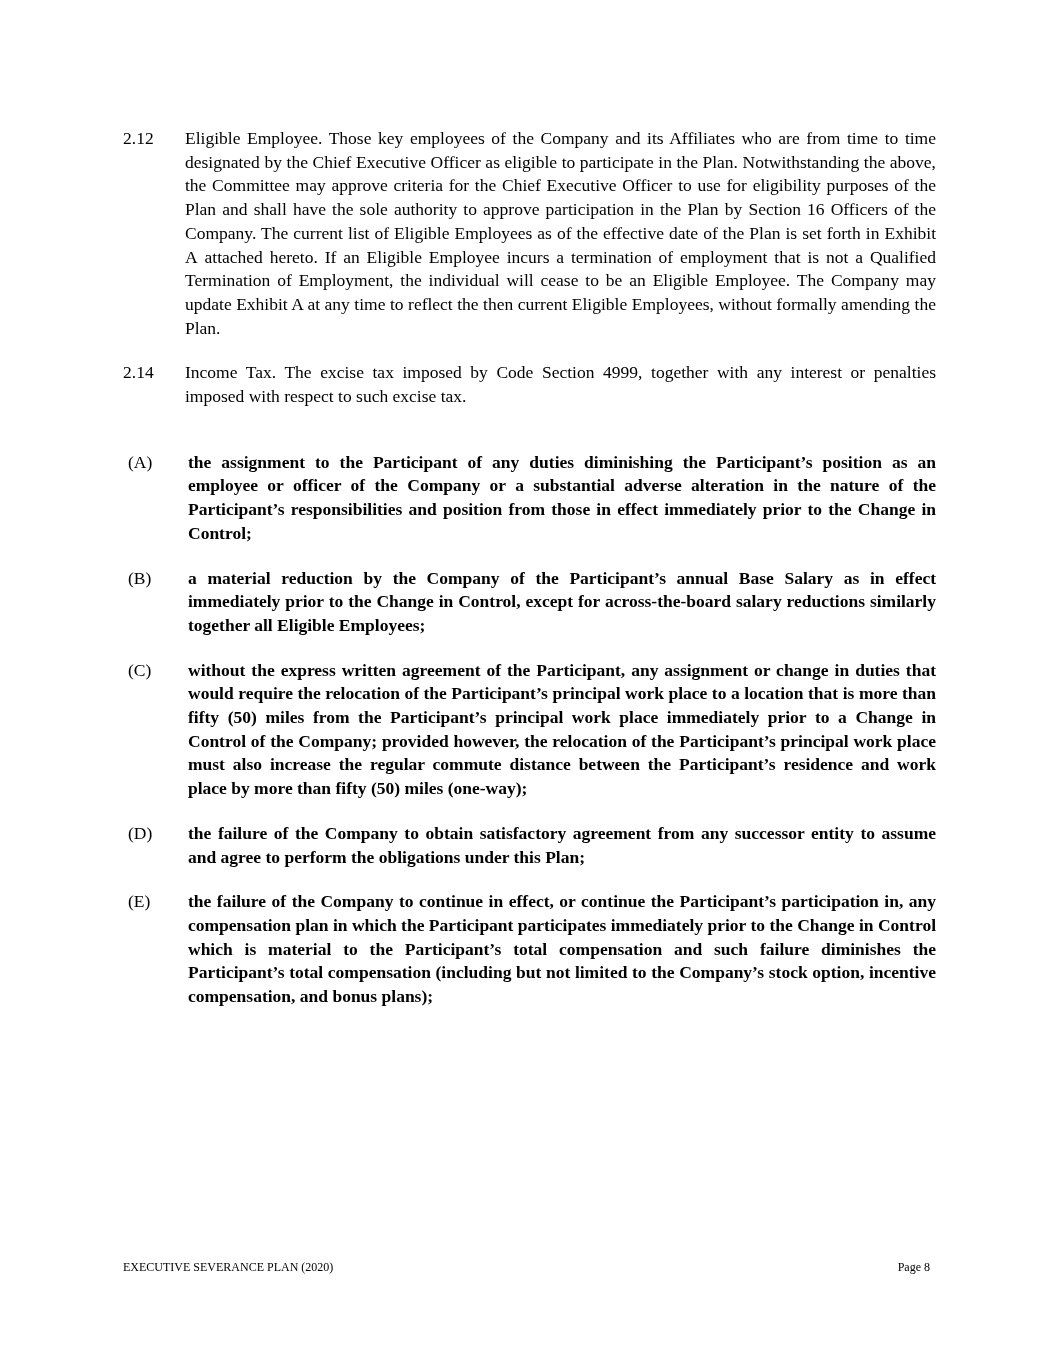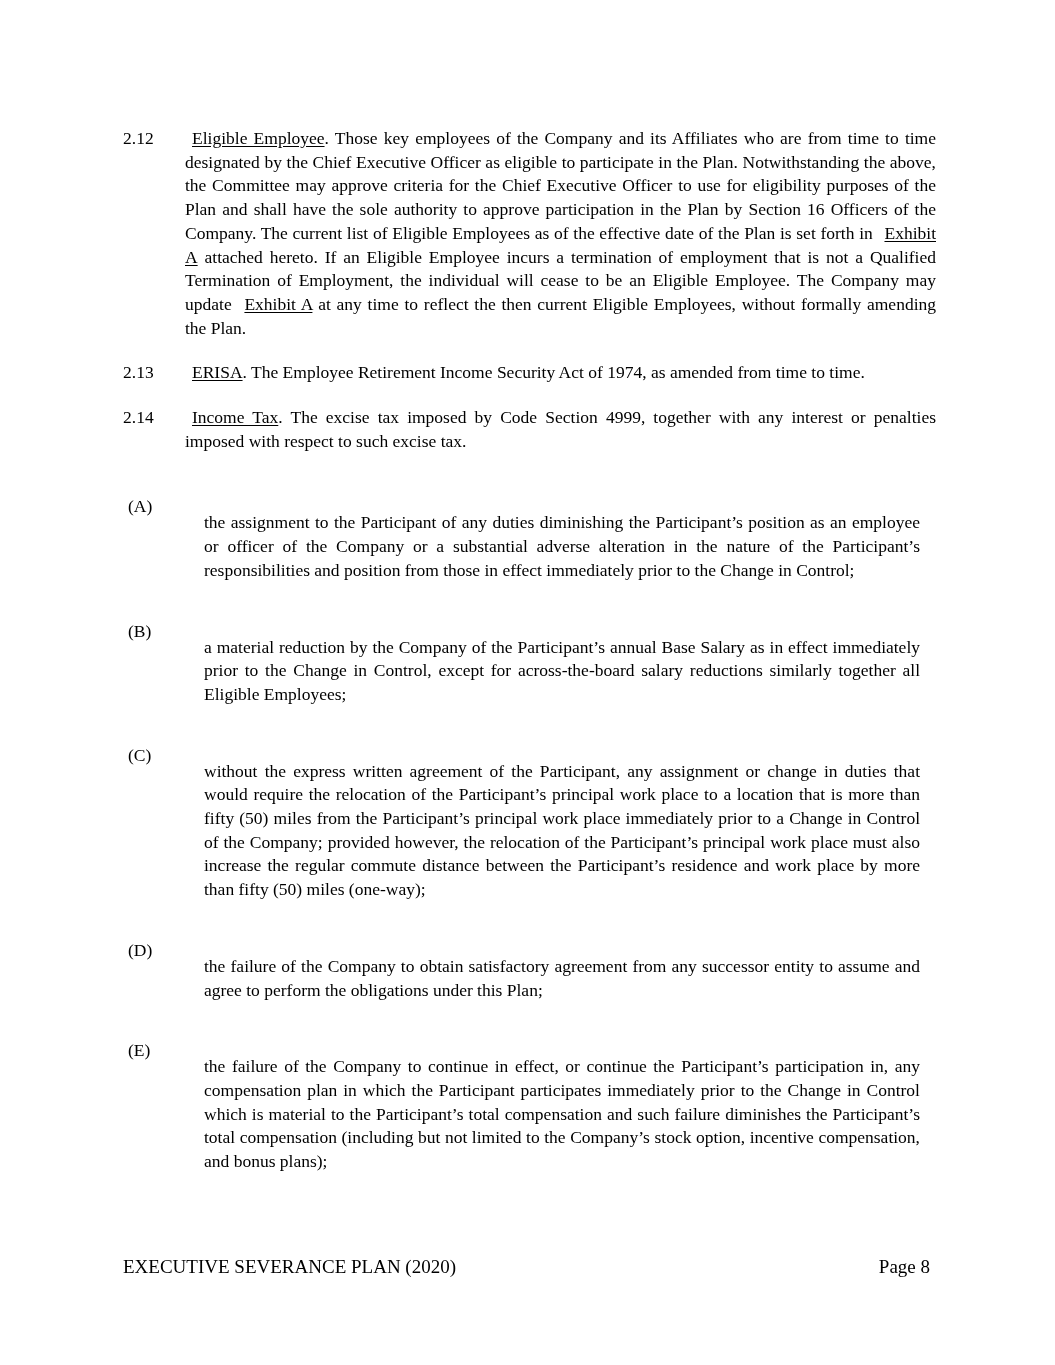--- a/index.html
+++ b/index.html
@@ -16,50 +16,44 @@
     line-height: 23.7px;
     color: #000000;
     overflow: hidden;
   }
   .section { display: flex; margin-bottom: 21px; }
   .num { flex: none; width: 62px; }
   .body { flex: 1 1 auto; min-width: 0; }
   .para { margin: 0; text-align: justify; }
   .item { display: flex; margin-top: 21px; }
   .item-label { flex: none; width: 65px; box-sizing: border-box; padding-left: 5px; }
-  .item-text { flex: 1 1 auto; min-width: 0; text-align: justify; margin: 16px; }
-  .u { text-decoration: underline; text-underline-offset: 2px; margin-left: 7px; }
+  .item-text { flex: 1 1 auto; min-width: 0; text-align: justify; margin: 0; font-weight: bold; }
+  .u { text-underline-offset: 2px; }
   .footer {
     position: absolute;
     left: 123px;
     right: 125px;
     bottom: 86px;
     display: flex;
     justify-content: space-between;
     font-family: "Liberation Serif", "DejaVu Serif", serif;
-    font-size: 19px;
+    font-size: 12px;
     line-height: 24px;
     color: #000000;
   }
 </style>
 </head>
 <body>
 
 <div class="page">
   <div id="doc-sections">
       <div class="section">
         <div class="num">2.12</div>
         <div class="body">
           <p class="para"><span class="u">Eligible Employee</span><span>.   Those key employees of the Company and its Affiliates who are from time to time designated by the Chief Executive Officer as eligible to participate in the Plan.  Notwithstanding the above, the Committee may approve criteria for the Chief Executive Officer to use for eligibility purposes of the Plan and shall have the sole authority to approve participation in the Plan by Section 16 Officers of the Company.  The current list of Eligible Employees as of the effective date of the Plan is set forth in </span><span class="u">Exhibit A</span><span> attached hereto.  If an Eligible Employee incurs a termination of employment that is not a Qualified Termination of Employment, the individual will cease to be an Eligible Employee.  The Company may update </span><span class="u">Exhibit A</span><span> at any time to reflect the then current Eligible Employees, without formally amending the Plan.</span></p>
-        </div>
-      </div>
-      <div class="section">
-        <div class="num">2.13</div>
-        <div class="body">
-          <p class="para"><span class="u">ERISA</span><span>. The Employee Retirement Income Security Act of 1974, as amended from time to time.</span></p>
         </div>
       </div>
       <div class="section">
         <div class="num">2.14</div>
         <div class="body">
           <p class="para"><span class="u">Income Tax</span><span>.  The excise tax imposed by Code Section 4999, together with any interest or penalties imposed with respect to such excise tax.</span></p>
         </div>
       </div>
       <div class="section">
         <div class="body">

